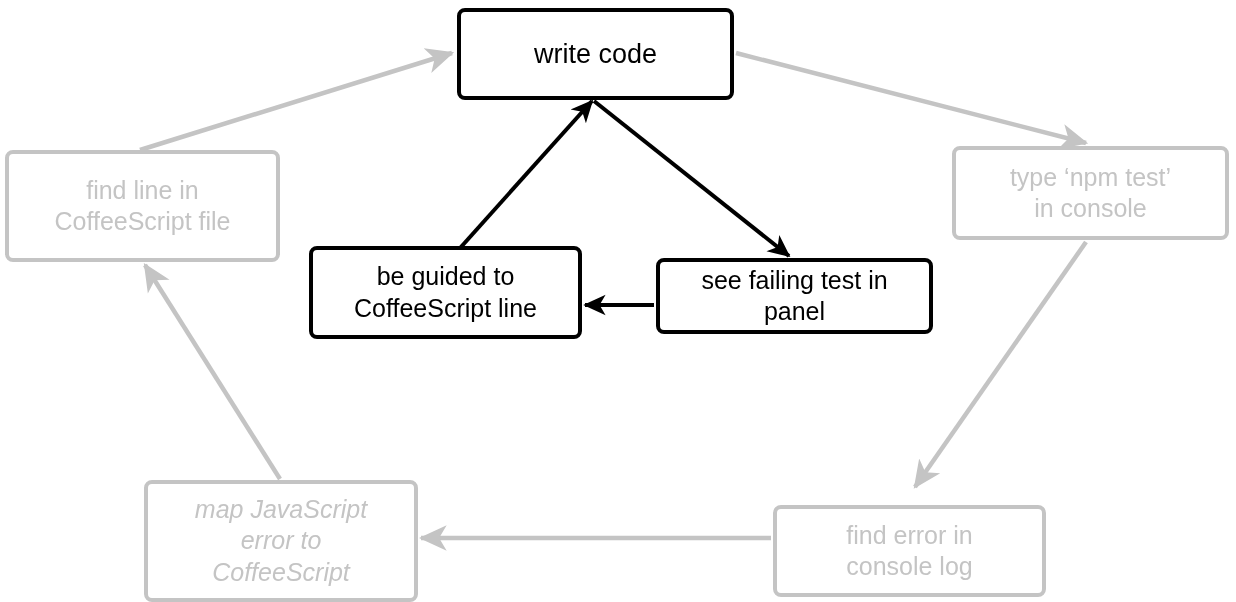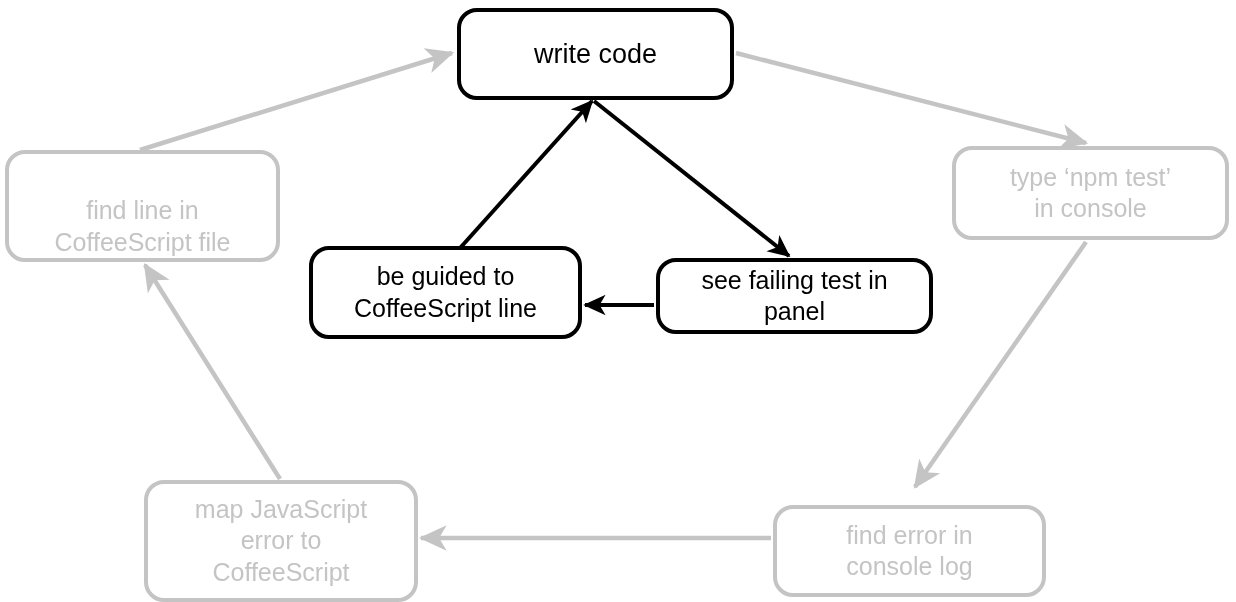--- a/index.html
+++ b/index.html
@@ -24,21 +24,21 @@
     width: 1236px;
     height: 602px;
   }
   .node {
     position: absolute;
     box-sizing: border-box;
     display: flex;
     align-items: center;
     justify-content: center;
     text-align: center;
-    border-radius: 20px;
+    border-radius: 8px;
     background: #ffffff;
     line-height: 1.26;
     white-space: pre-line;
     z-index: 2;
   }
   .node.active {
     border: 4px solid #000000;
     color: #000000;
   }
   .node.dim {
@@ -74,41 +74,41 @@
         <line x1="452" y1="257" x2="592" y2="101" stroke="#000000" stroke-width="4" marker-end="url(#arrow-active)"></line>
         <line x1="594" y1="101" x2="789" y2="256" stroke="#000000" stroke-width="4" marker-end="url(#arrow-active)"></line>
         <line x1="654" y1="305" x2="585" y2="305" stroke="#000000" stroke-width="4" marker-end="url(#arrow-active)"></line>
       </g>
   </svg>
 
   <div class="node active" style="left: 457px; top: 8px; width: 277px; height: 92px; font-size: 27px;">
     <span class="node-label">write code</span>
   </div>
 
-  <div class="node dim" style="left: 5px; top: 150px; width: 275px; height: 112px; font-size: 25px; align-items: flex-end;">
+  <div class="node dim" style="left: 5px; top: 150px; width: 275px; height: 112px; font-size: 25px;">
     <span class="node-label">find line in
 CoffeeScript file</span>
   </div>
 
   <div class="node dim" style="left: 952px; top: 146px; width: 277px; height: 94px; font-size: 25px; justify-content: center;">
     <span class="node-label">type ‘npm test’
 in console</span>
   </div>
 
   <div class="node active" style="left: 309px; top: 246px; width: 273px; height: 93px; font-size: 25px;">
     <span class="node-label">be guided to
 CoffeeScript line</span>
   </div>
 
   <div class="node active" style="left: 656px; top: 258px; width: 277px; height: 76px; font-size: 25px;">
     <span class="node-label">see failing test in
 panel</span>
   </div>
 
-  <div class="node dim" style="left: 144px; top: 480px; width: 274px; height: 122px; font-size: 25px;">
+  <div class="node dim" style="left: 144px; top: 480px; width: 274px; height: 122px; font-size: 25px; font-style: italic;">
     <span class="node-label">map JavaScript
 error to
 CoffeeScript</span>
   </div>
 
   <div class="node dim" style="left: 773px; top: 490px; width: 273px; height: 92px; font-size: 25px; margin-top: 15px;">
     <span class="node-label">find error in
 console log</span>
   </div>
 

